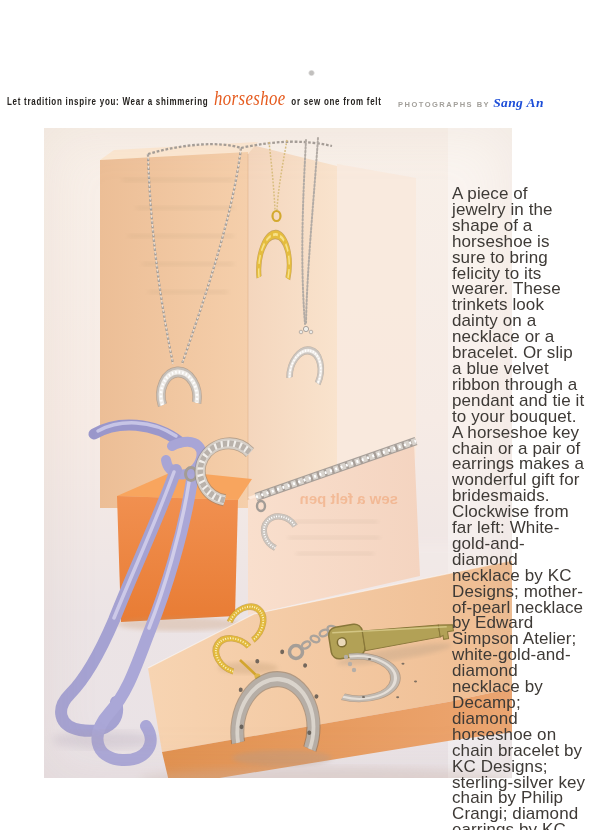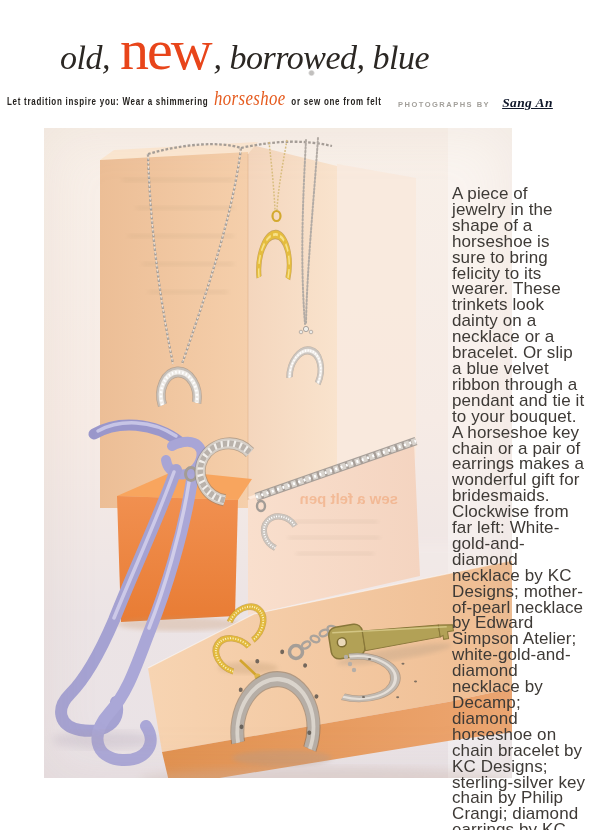--- a/index.html
+++ b/index.html
@@ -12,47 +12,42 @@
   .hl-italic { font:italic 400 34px "Liberation Serif", serif; color:#2b2723; letter-spacing:-0.5px; }
   .hl-new    { font:400 58px "Liberation Serif", serif; color:#e8451a; letter-spacing:-2px; margin:0 3px 0 10px; }
   .ink-dot { position:absolute; left:308px; top:70px; width:7px; height:6px; border-radius:50%;
              background:radial-gradient(circle,#8f8c89 0 40%,rgba(160,157,154,.25) 70%,transparent 75%); opacity:.55; }
 
   .deck { position:absolute; left:7px; top:86px; display:flex; align-items:baseline; gap:7px;
           transform:scaleX(.8); transform-origin:0 50%; white-space:nowrap; }
   .deck-text { font-weight:700; font-size:10px; letter-spacing:.9px; color:#25221f; }
   .deck-accent { font:italic 400 21px "Liberation Serif", serif; color:#e55a1d; letter-spacing:.5px; }
 
-  .credit { position:absolute; left:398px; top:95px; display:flex; align-items:baseline; gap:12px; white-space:nowrap; }
+  .credit { position:absolute; left:398px; top:95px; display:flex; align-items:baseline; gap:3px; white-space:nowrap; }
   .credit-label { font-size:7.5px; font-weight:700; letter-spacing:1.5px; color:#a3a09b; }
-  .credit-name  { font:italic 700 13.5px "Liberation Serif", serif; color:#0f172a; letter-spacing:.4px;text-decoration:underline; }
+  .credit-name  { font:italic 700 13.5px "Liberation Serif", serif; color:#1d4ed8; letter-spacing:.4px; }
 
   
   figure.photo { position:absolute; left:44px; top:128px; width:468px; height:650px; overflow:hidden; }
   figure.photo::after { content:""; position:absolute; inset:0; pointer-events:none;
         box-shadow:inset 0 0 55px rgba(190,160,140,.14); }
   .ghost-head { position:absolute; left:244px; top:362px; width:110px;
         font:700 15px "Liberation Sans", sans-serif; color:#ee9056; opacity:.42;
         transform:scaleX(-1); filter:blur(.4px); white-space:nowrap; }
 
   
   .caption { position:absolute; left:452px; top:186px; width:134px;
         font-size:17px; line-height:15.9px; letter-spacing:.1px; color:#3e3a36;
         font-family:"Liberation Sans", sans-serif; }
 </style>
 </head>
 <body>
 
 <div class="page">
 
-  <h1 class="headline">
-    <span class="hl-italic">old,</span>
-    <span class="hl-new">new</span>
-    <span class="hl-italic">, borrowed, blue</span>
-  </h1>
   <div class="ink-dot"></div>
 
   <div class="deck">
     <span class="deck-text">Let tradition inspire you: Wear a shimmering</span>
     <span class="deck-accent">horseshoe</span>
     <span class="deck-text">or sew one from felt</span>
   </div>
   <div class="credit">
     <span class="credit-label">PHOTOGRAPHS BY</span>
     <span class="credit-name">Sang An</span>

